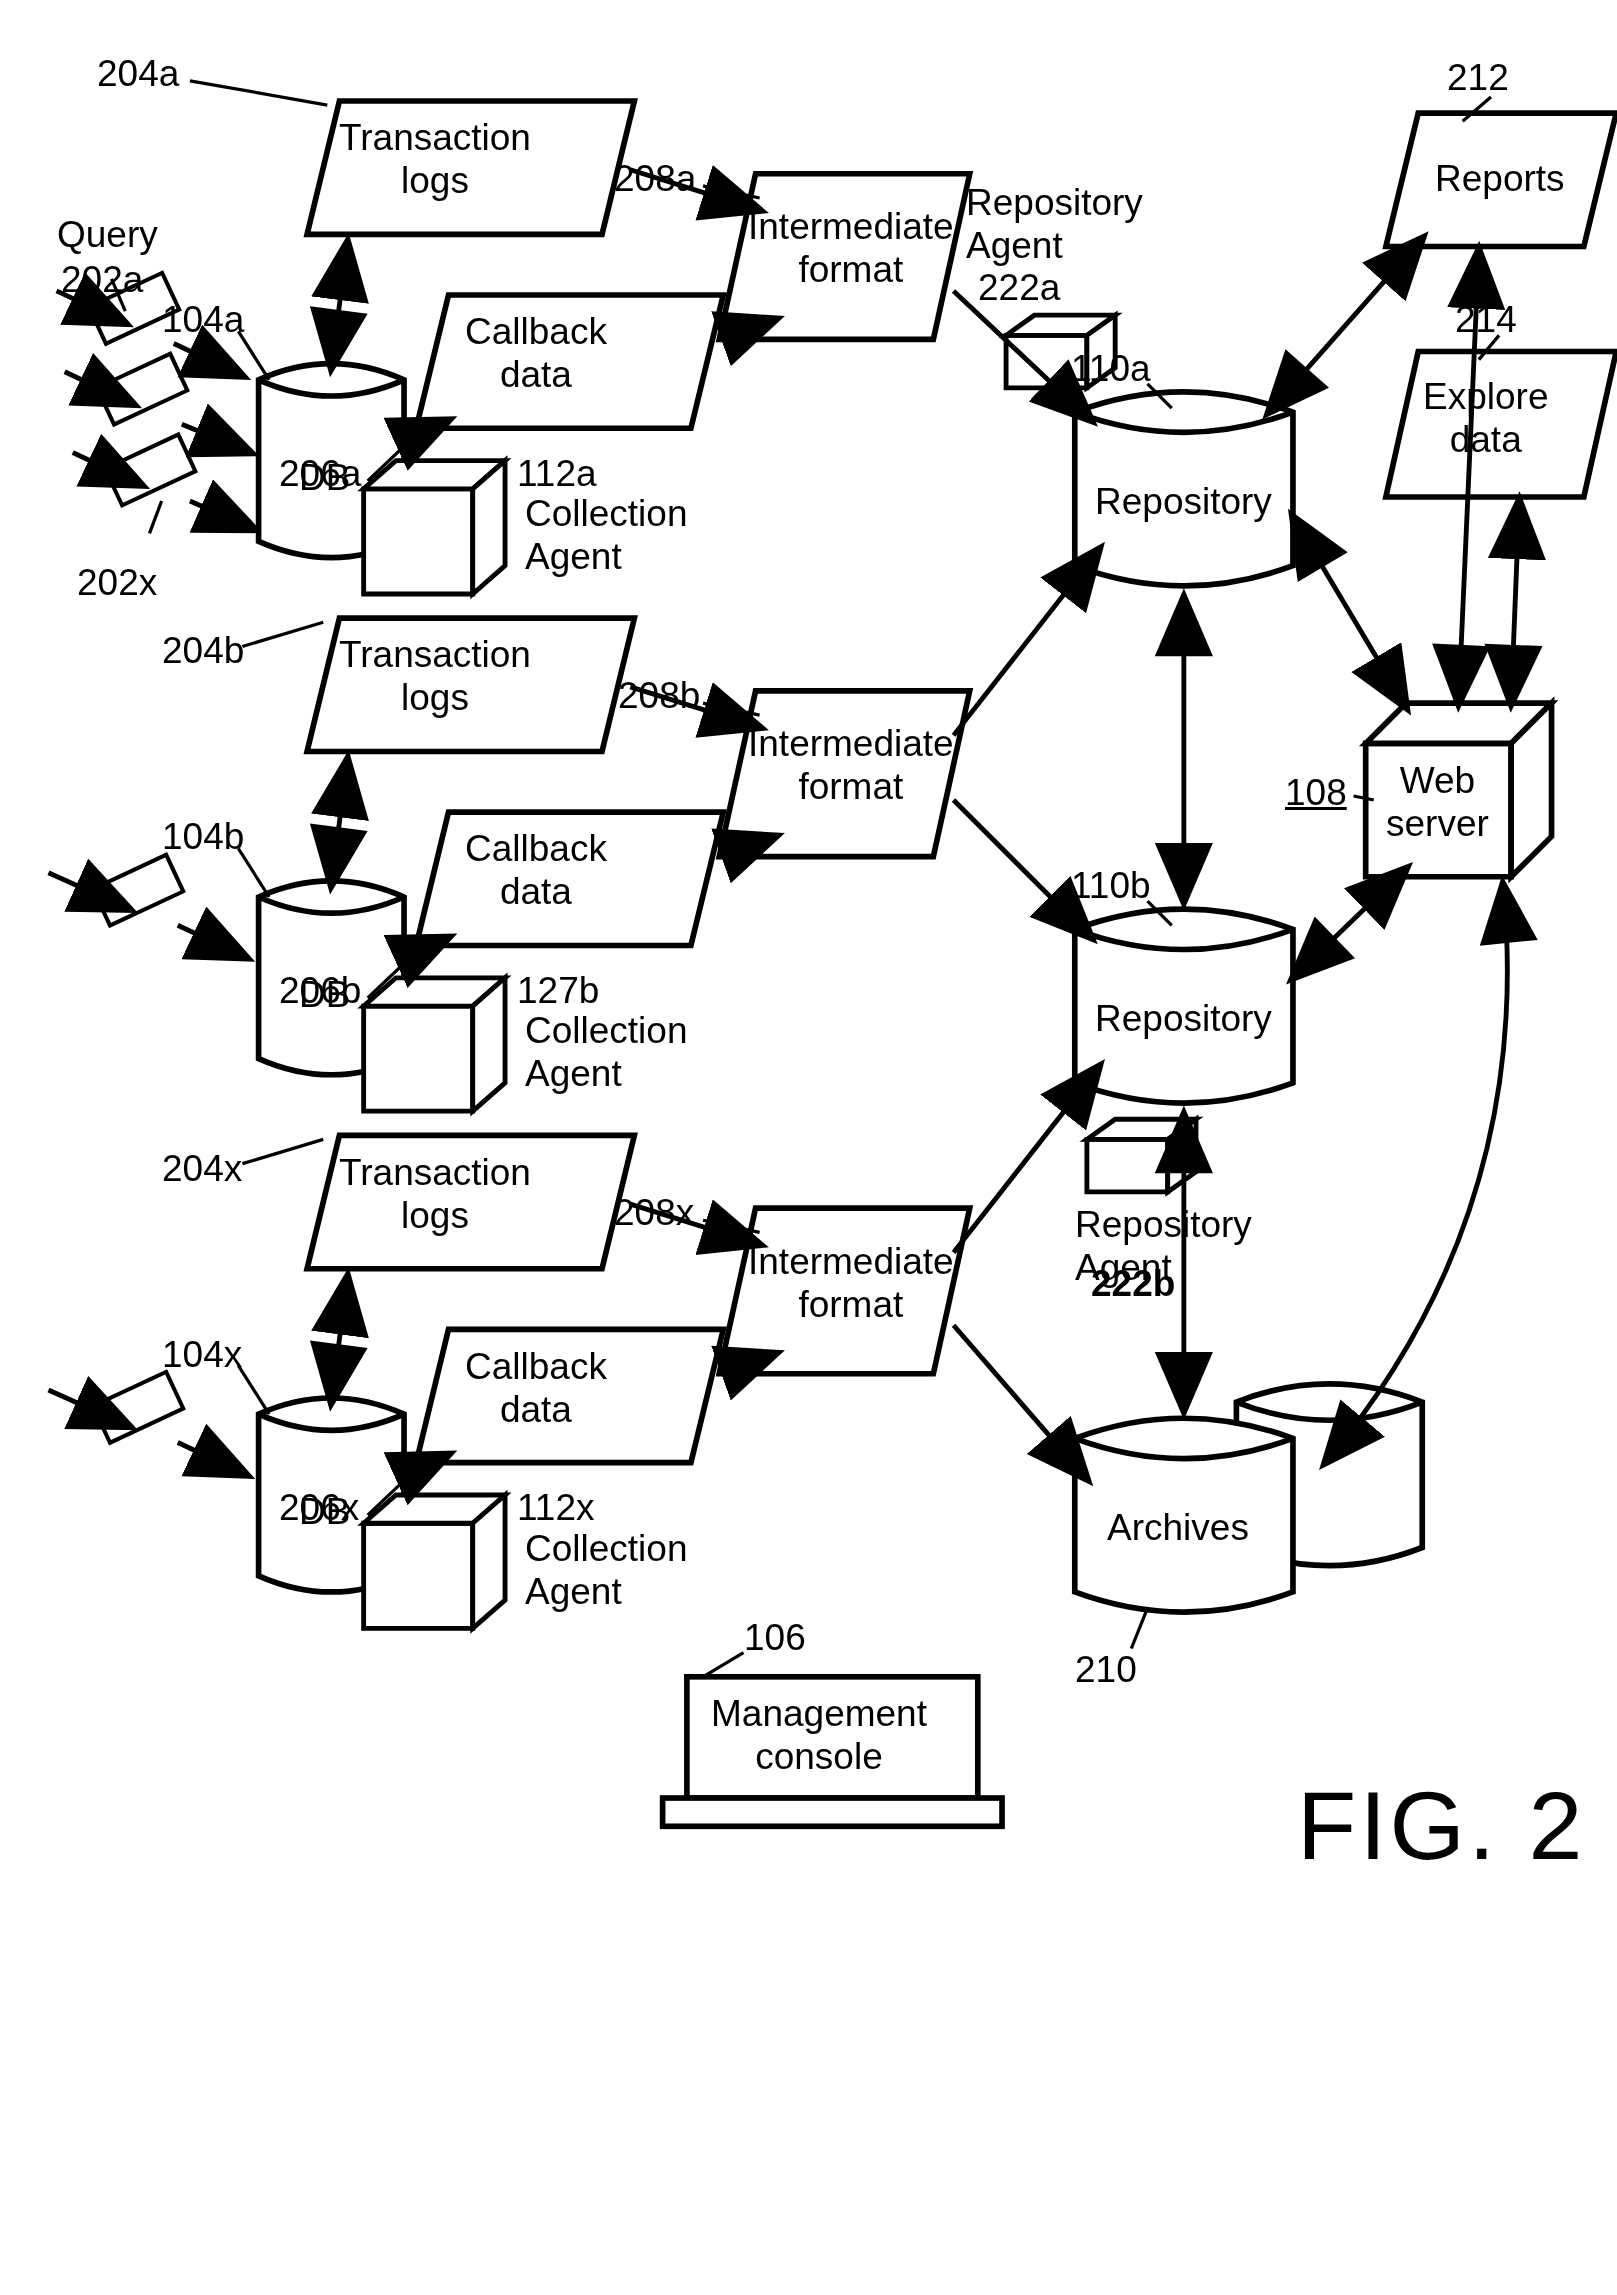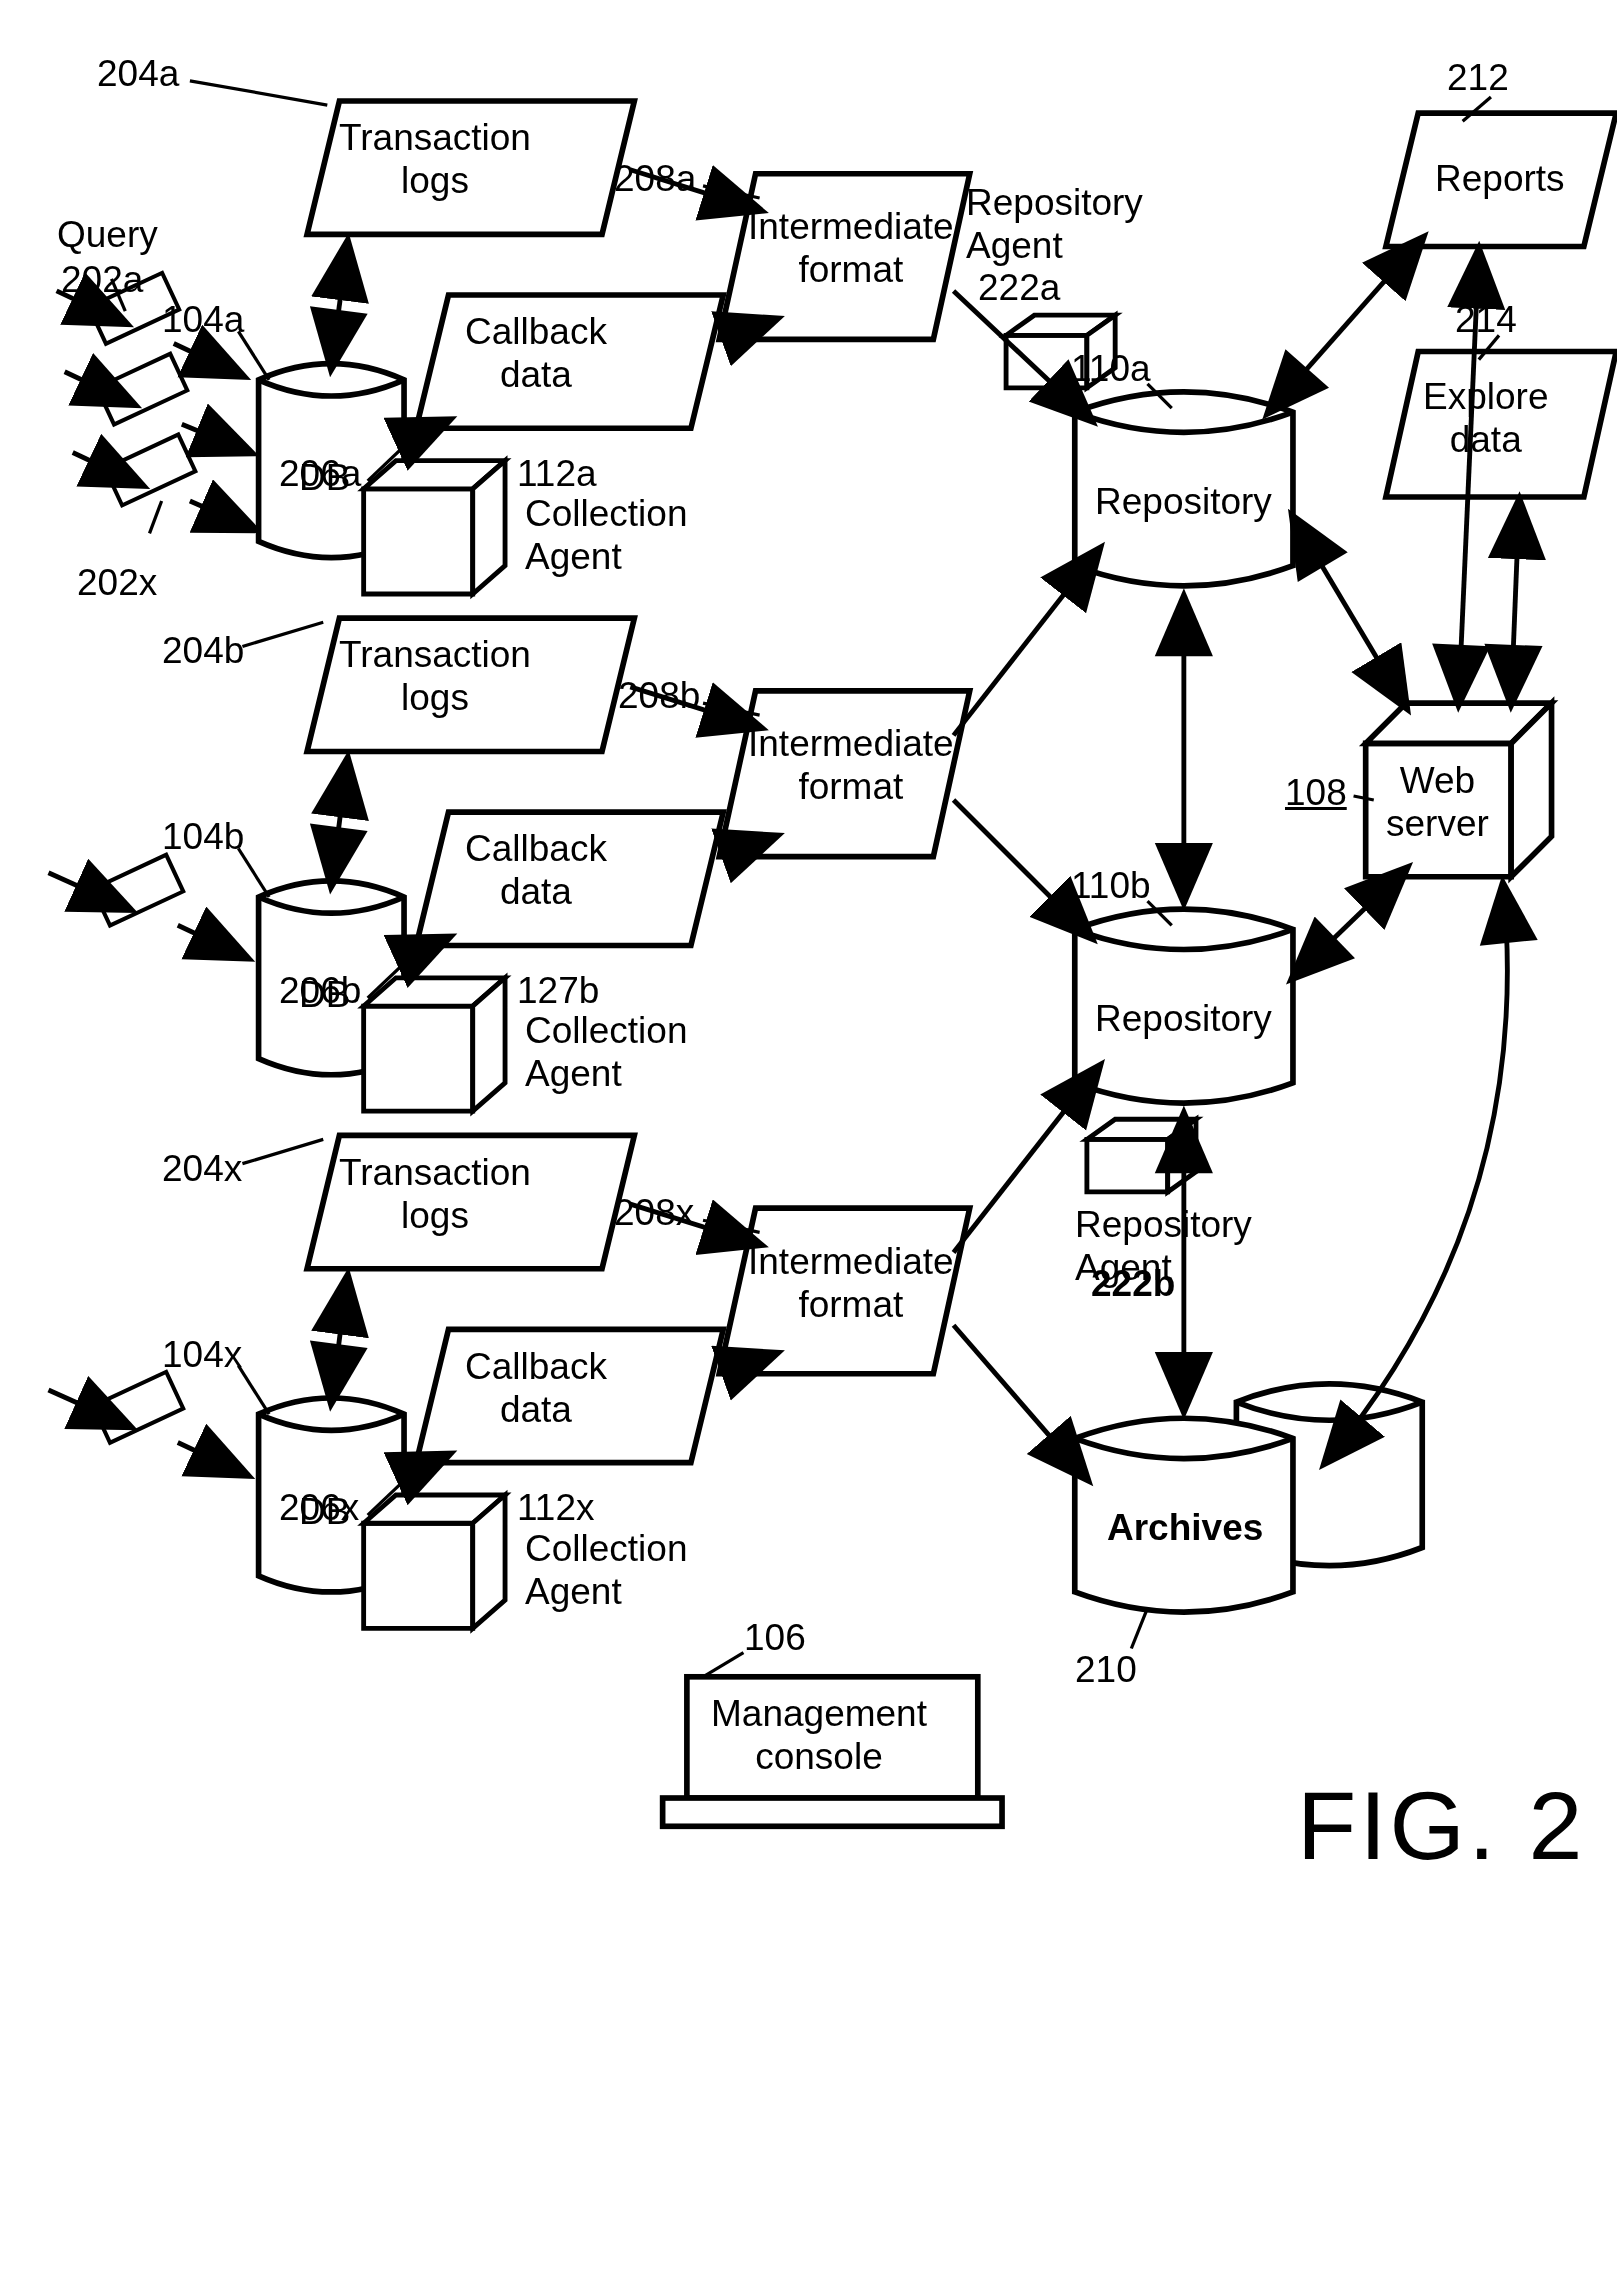--- a/index.html
+++ b/index.html
@@ -300,21 +300,21 @@
 <div class="label" style="left:1095px; top:481px;">Repository</div>
 <div class="label" style="left:1095px; top:998px;">Repository</div>
 <div class="label" style="left:1071px; top:348px;">110a</div>
 <div class="label" style="left:1071px; top:865px;">110b</div>
 
 <div class="label-multi" style="left:966px; top:182px; text-align:left;">Repository<br>Agent</div>
 <div class="label" style="left:978px; top:267px;">222a</div>
 <div class="label-multi" style="left:1075px; top:1204px; text-align:left;">Repository<br>Agent</div>
 <div class="label" style="left:1091px; top:1263px;font-weight:bold;">222b</div>
 
-<div class="label" style="left:1107px; top:1507px;font-weight:bold;">Archives</div>
+<div class="label" style="left:1107px; top:1507px;">Archives</div>
 <div class="label" style="left:1075px; top:1649px;">210</div>
 
 <div class="label-multi" style="left:1386px; top:760px;">Web<br>server</div>
 <div class="label" style="left:1285px; top:772px;text-decoration:underline;">108</div>
 
 <div class="label" style="left:1435px; top:158px;">Reports</div>
 <div class="label" style="left:1447px; top:57px;">212</div>
 <div class="label-multi" style="left:1423px; top:376px;">Explore<br>data</div>
 <div class="label" style="left:1455px; top:299px;">214</div>
 

